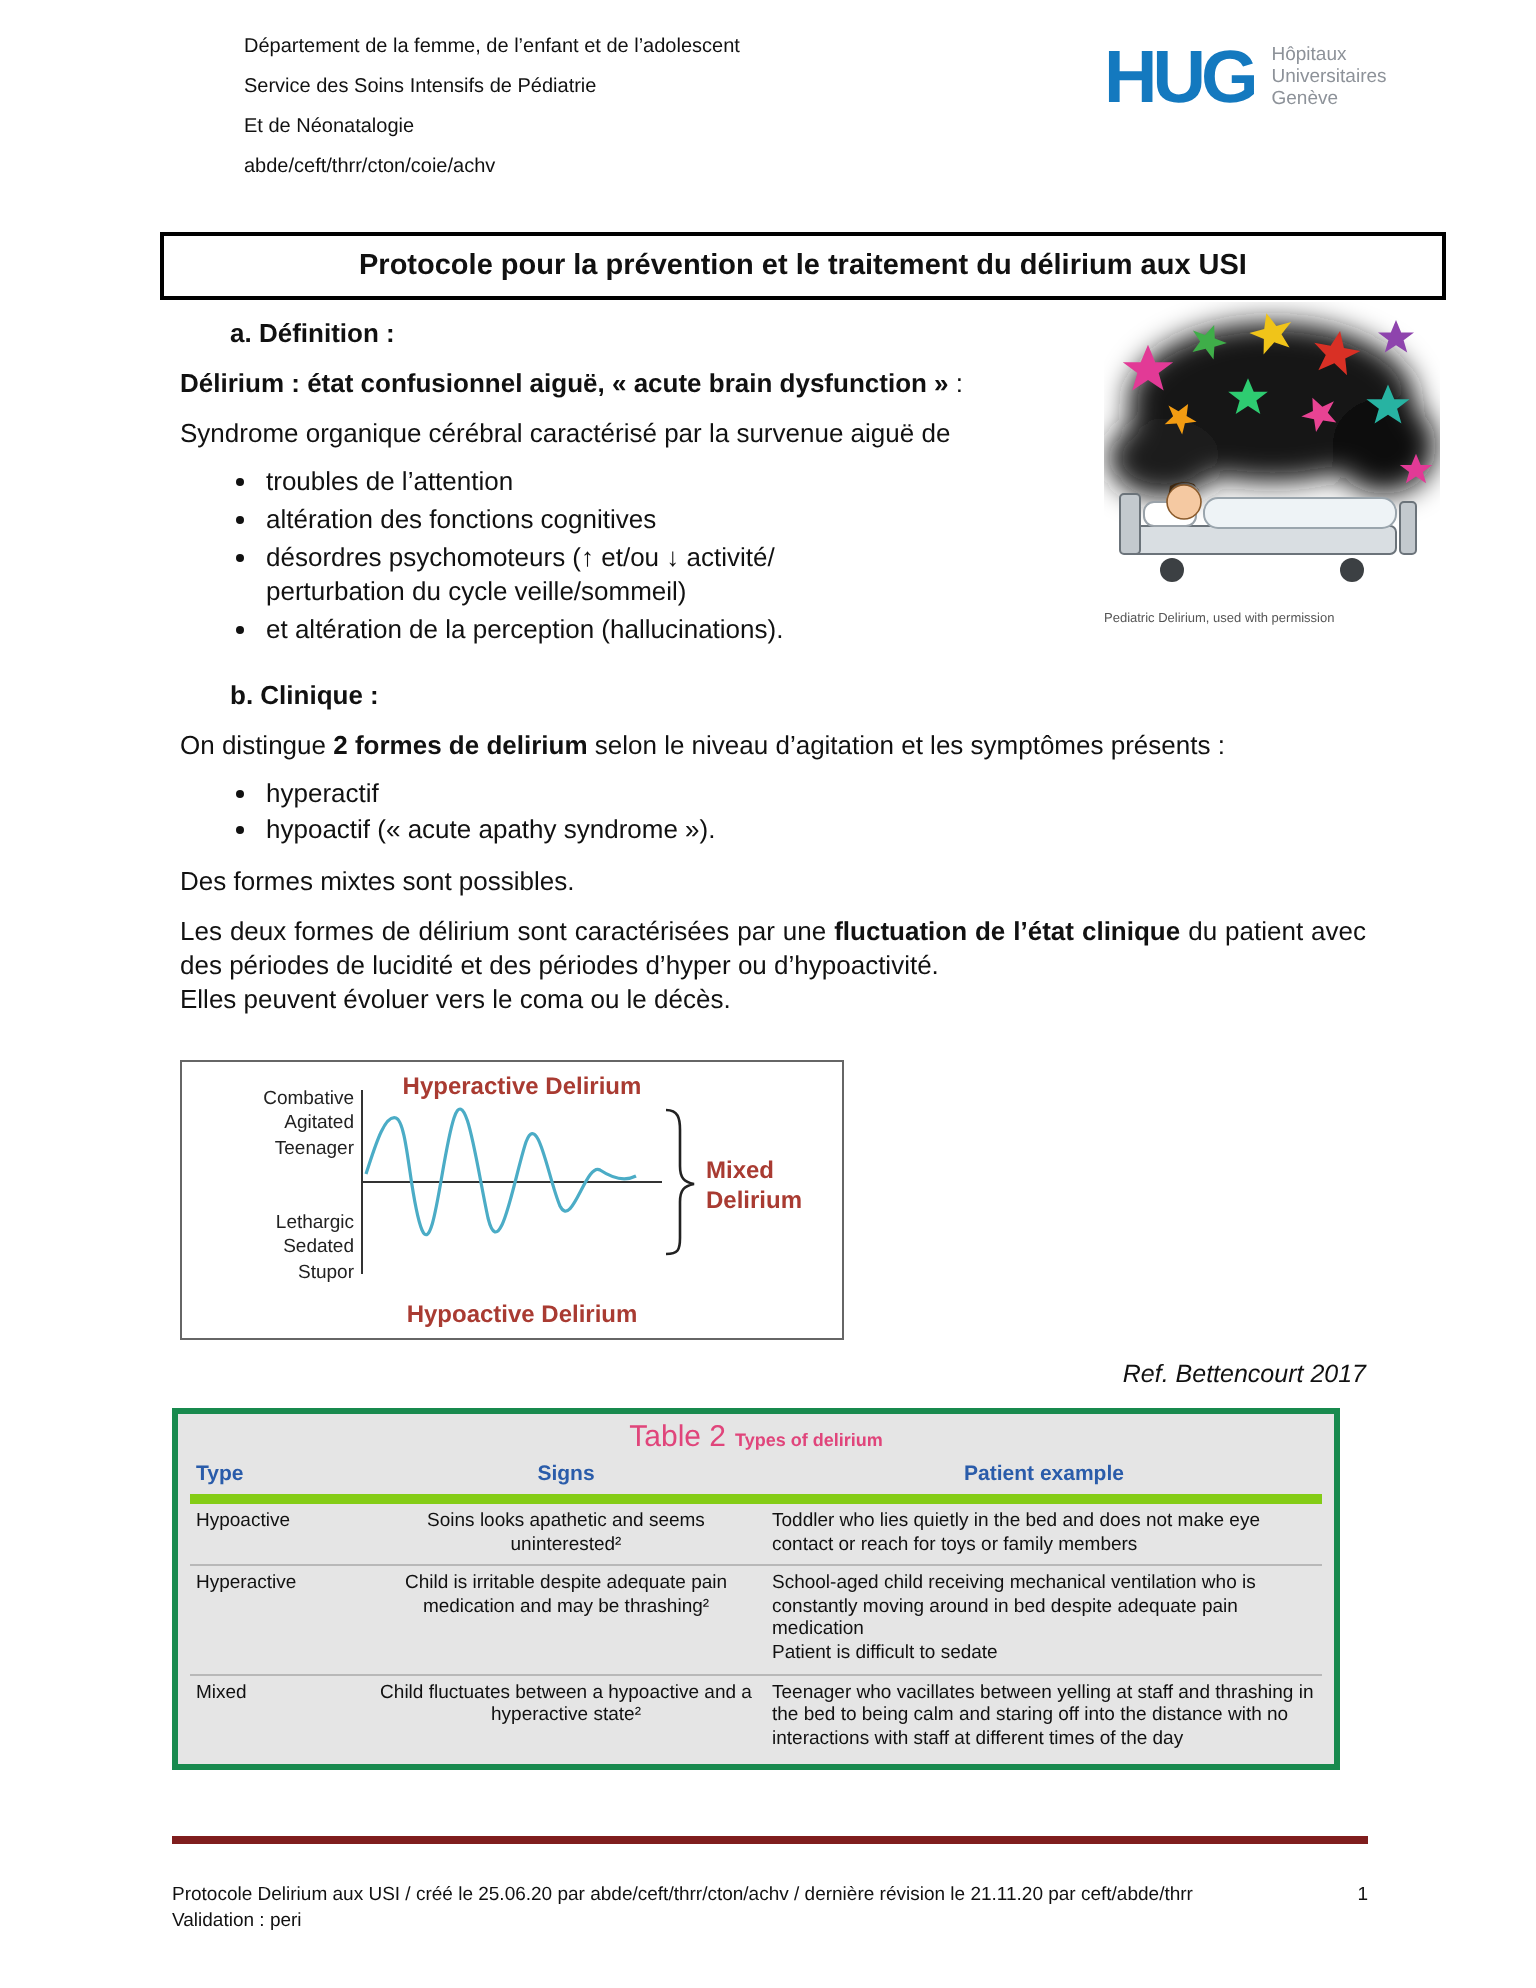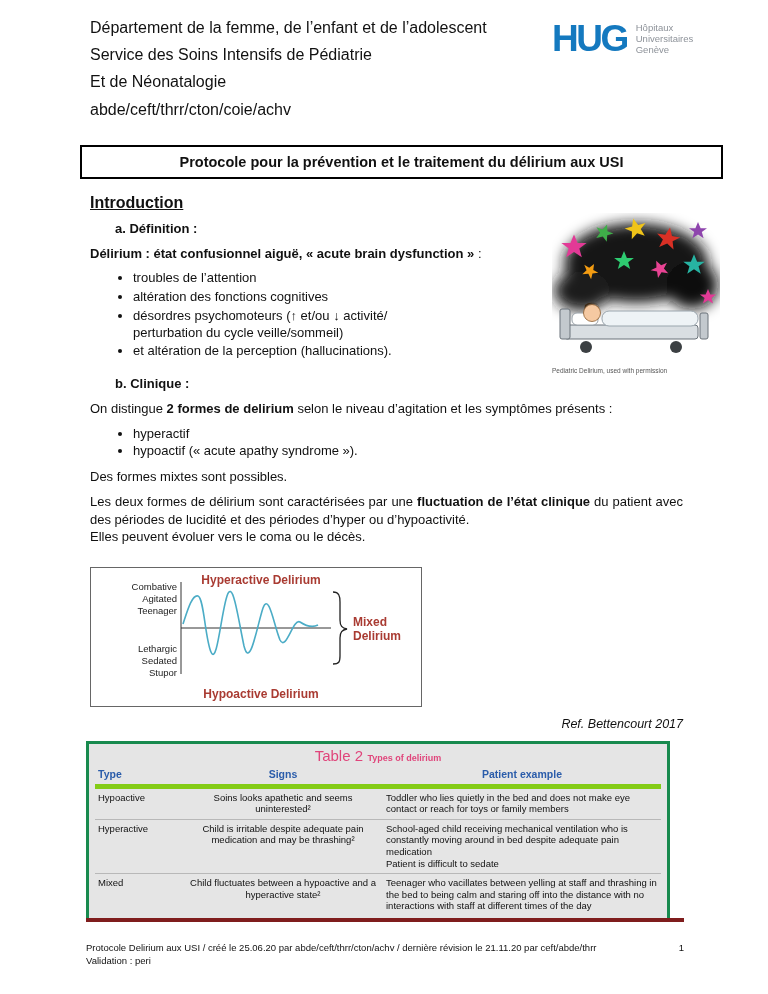--- a/index.html
+++ b/index.html
@@ -1,21 +1,21 @@
 <!DOCTYPE html>
 <html><head>
 <meta charset="utf-8">
 <style>
   * { box-sizing: border-box; margin: 0; padding: 0; }
   html, body { background: #ffffff; }
   body { font-family: "Liberation Sans", sans-serif; color: #111; }
   .page { position: relative; width: 768px; height: 994px; background: #fff; padding: 18px 85px 0 90px; overflow: hidden; }
 
   
-  .dept-line { font-size: 16px; line-height: 1.2; margin-bottom: 8px; }
+  .dept-line { font-size: 10px; line-height: 1.2; margin-bottom: 8px; margin-left: 32px; }
   .logo { position: absolute; top: 22px; left: 552px; display: flex; align-items: center; gap: 9px; }
   .logo-acronym { font-size: 37px; font-weight: bold; color: #1479bf; letter-spacing: -2.5px; line-height: 0.85; }
   .logo-name { font-size: 9.5px; color: #8d9299; line-height: 1.18; }
   .logo-name span { display: block; }
 
   
   .title-box { margin: 26px -40px 0 -10px; border: 2px solid #000; padding: 7px 0; text-align: center; font-weight: bold; font-size: 14.5px; }
   .intro-heading { font-size: 16px; font-weight: bold; text-decoration: underline; margin: 15px 0 4px; }
 
   .sub-label { font-weight: bold; font-size: 13px; margin: 9px 0 9px 25px; }
@@ -84,21 +84,20 @@
       <span class="logo-name">
         <span>Hôpitaux</span>
         <span>Universitaires</span>
         <span>Genève</span>
       </span>
     </div>
   </div>
 
   <div class="title-box">Protocole pour la prévention et le traitement du délirium aux USI</div>
 
-  <h2 class="intro-heading">Introduction</h2>
 
   <div class="def-section">
     <figure class="illustration">
       <svg viewBox="0 0 168 150" width="168" height="150">
         <defs>
           <filter id="fz" x="-40%" y="-40%" width="180%" height="180%">
               <feGaussianBlur stdDeviation="7"></feGaussianBlur>
             </filter>
           <g id="star">
               <path d="M0,-9 L2.6,-2.8 L9,-2.8 L3.8,1.1 L5.6,7.3 L0,3.6 L-5.6,7.3 L-3.8,1.1 L-9,-2.8 L-2.6,-2.8 Z"></path>
@@ -128,20 +127,21 @@
         <circle cx="40" cy="100" r="8.5" fill="#f5c9a2" stroke="#8a5a2b" stroke-width="0.8"></circle>
         <path d="M32,98 a8.5,8.5 0 0 1 16,-3 l-3,-4 a10,7 0 0 0 -12,1 z" fill="#40280f"></path>
         <rect x="50" y="98" width="96" height="15" rx="7" fill="#eef3f6" stroke="#9aa5ad"></rect>
       </svg>
       <figcaption>Pediatric Delirium, used with permission</figcaption>
     </figure>
 
     <div class="def-text">
       <p class="sub-label">a. Définition :</p>
       <p class="body-text"><strong>Délirium : état confusionnel aiguë, « acute brain dysfunction »</strong><span> :</span></p>
+      <p class="body-text">Syndrome organique cérébral caractérisé par la survenue aiguë de</p>
       <ul class="bullets">
         <li>troubles de l’attention</li>
         <li>altération des fonctions cognitives</li>
         <li>désordres psychomoteurs (↑ et/ou ↓ activité/
 perturbation du cycle veille/sommeil)</li>
         <li>et altération de la perception (hallucinations).</li>
       </ul>
     </div>
   </div>
 

